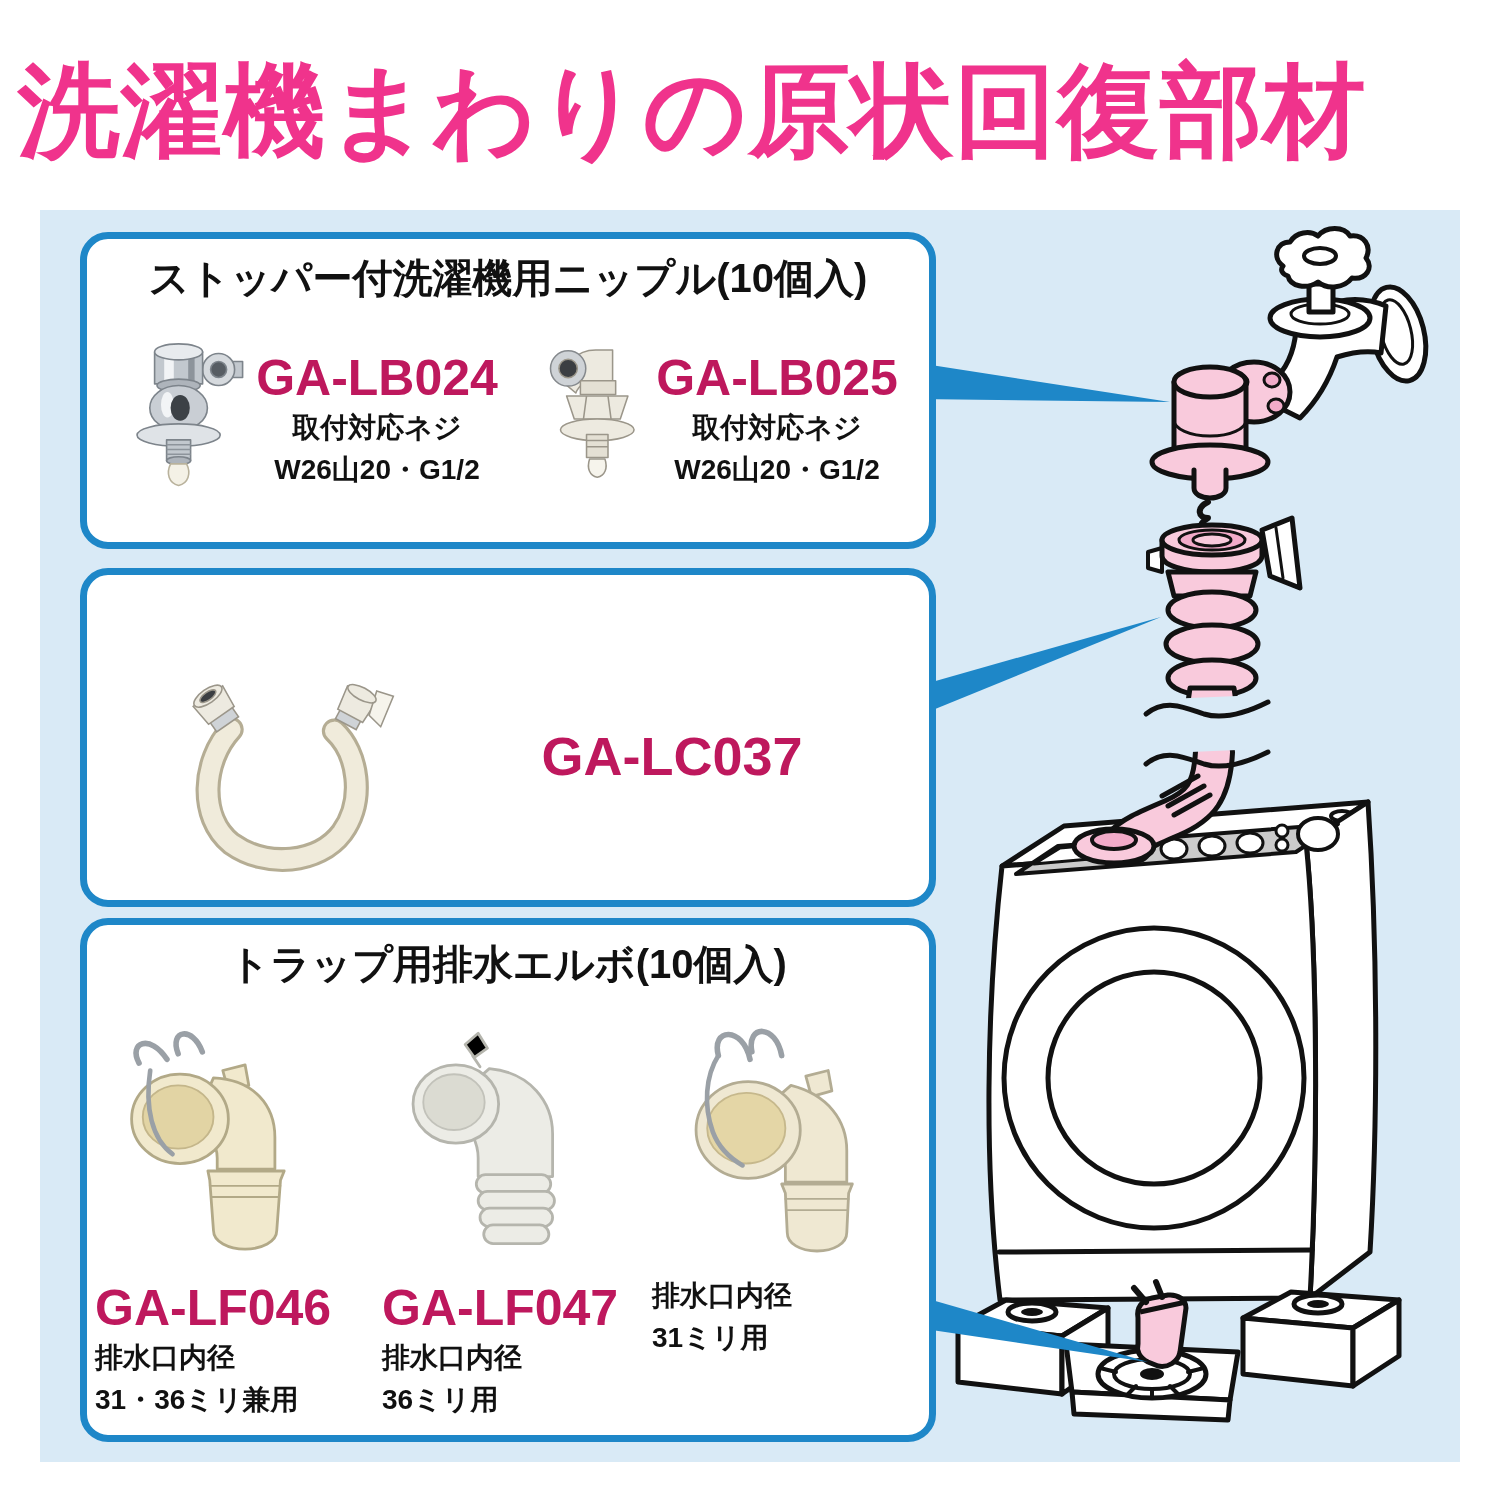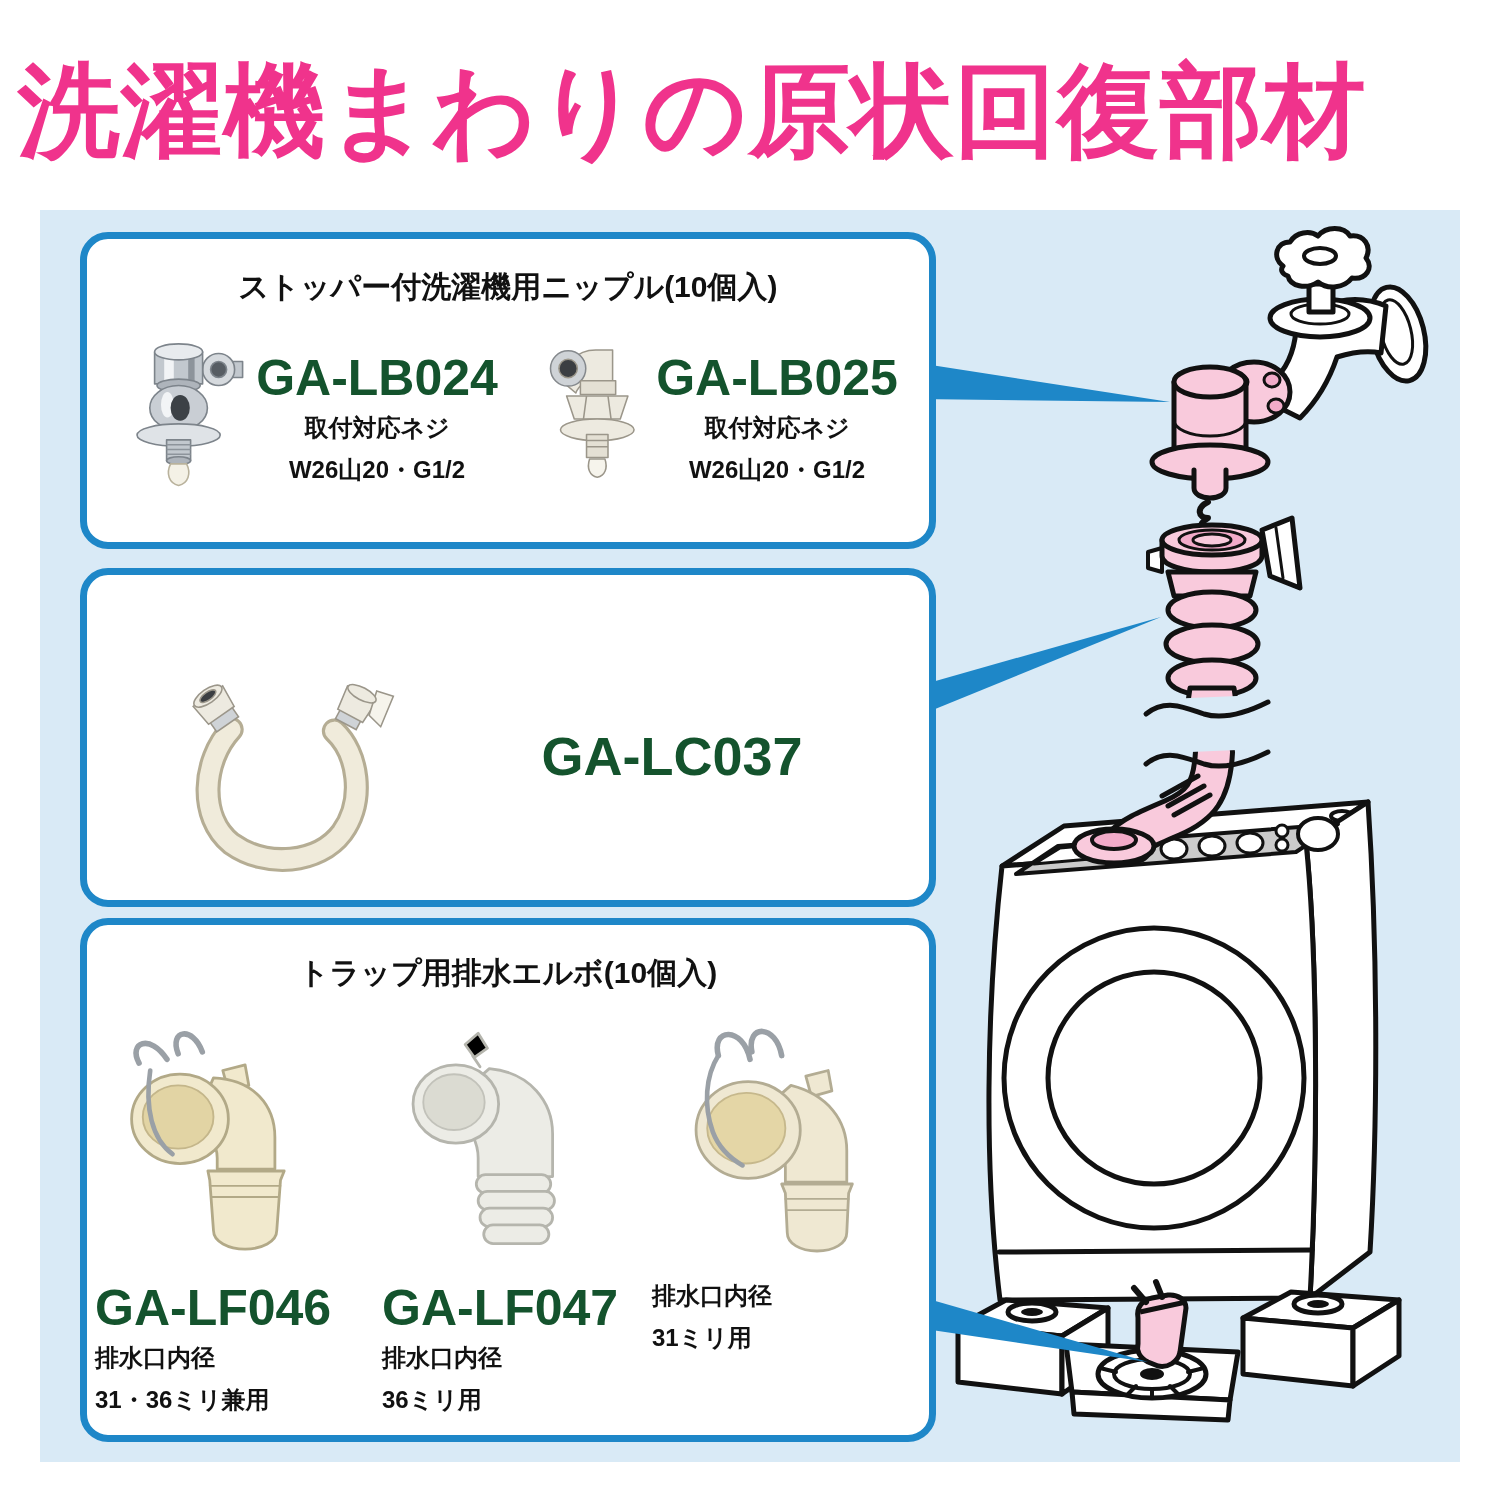--- a/index.html
+++ b/index.html
@@ -17,27 +17,27 @@
     background:#D9EAF6;
   }
   .illu-svg{position:absolute;left:900px;top:210px;width:570px;height:1252px;}
   .pbox{
     position:absolute;background:#ffffff;border:7px solid #1E87C8;border-radius:28px;
   }
   .box-nipple{left:80px;top:232px;width:842px;height:303px;}
   .box-hose{left:80px;top:568px;width:842px;height:325px;}
   .box-elbow{left:80px;top:918px;width:842px;height:510px;}
   .box-header{
-    position:absolute;left:0;top:28px;width:100%;text-align:center;
-    font-size:30px;font-weight:800;color:#111;white-space:nowrap;
+    position:absolute;left:0;top:12px;width:100%;text-align:center;
+    font-size:40px;font-weight:800;color:#111;white-space:nowrap;
   }
   .prod-img{position:absolute;}
   .prod-text{position:absolute;text-align:center;}
-  .code{font-size:50px;font-weight:800;color:#14532d;line-height:58px;white-space:nowrap;}
-  .spec{font-size:24px;font-weight:700;color:#111;line-height:42px;white-space:nowrap;}
+  .code{font-size:50px;font-weight:800;color:#be185d;line-height:58px;white-space:nowrap;}
+  .spec{font-size:28px;font-weight:700;color:#111;line-height:42px;white-space:nowrap;}
   .hose-code{font-size:54px;}
   .elbow-col{position:absolute;top:88px;}
   .elbow-col svg{display:block;margin:0 auto;}
   .elbow-col .code{margin-top:4px;}
 </style>
 </head>
 <body>
 
 <div class="page-title">洗濯機まわりの原状回復部材</div>
 

